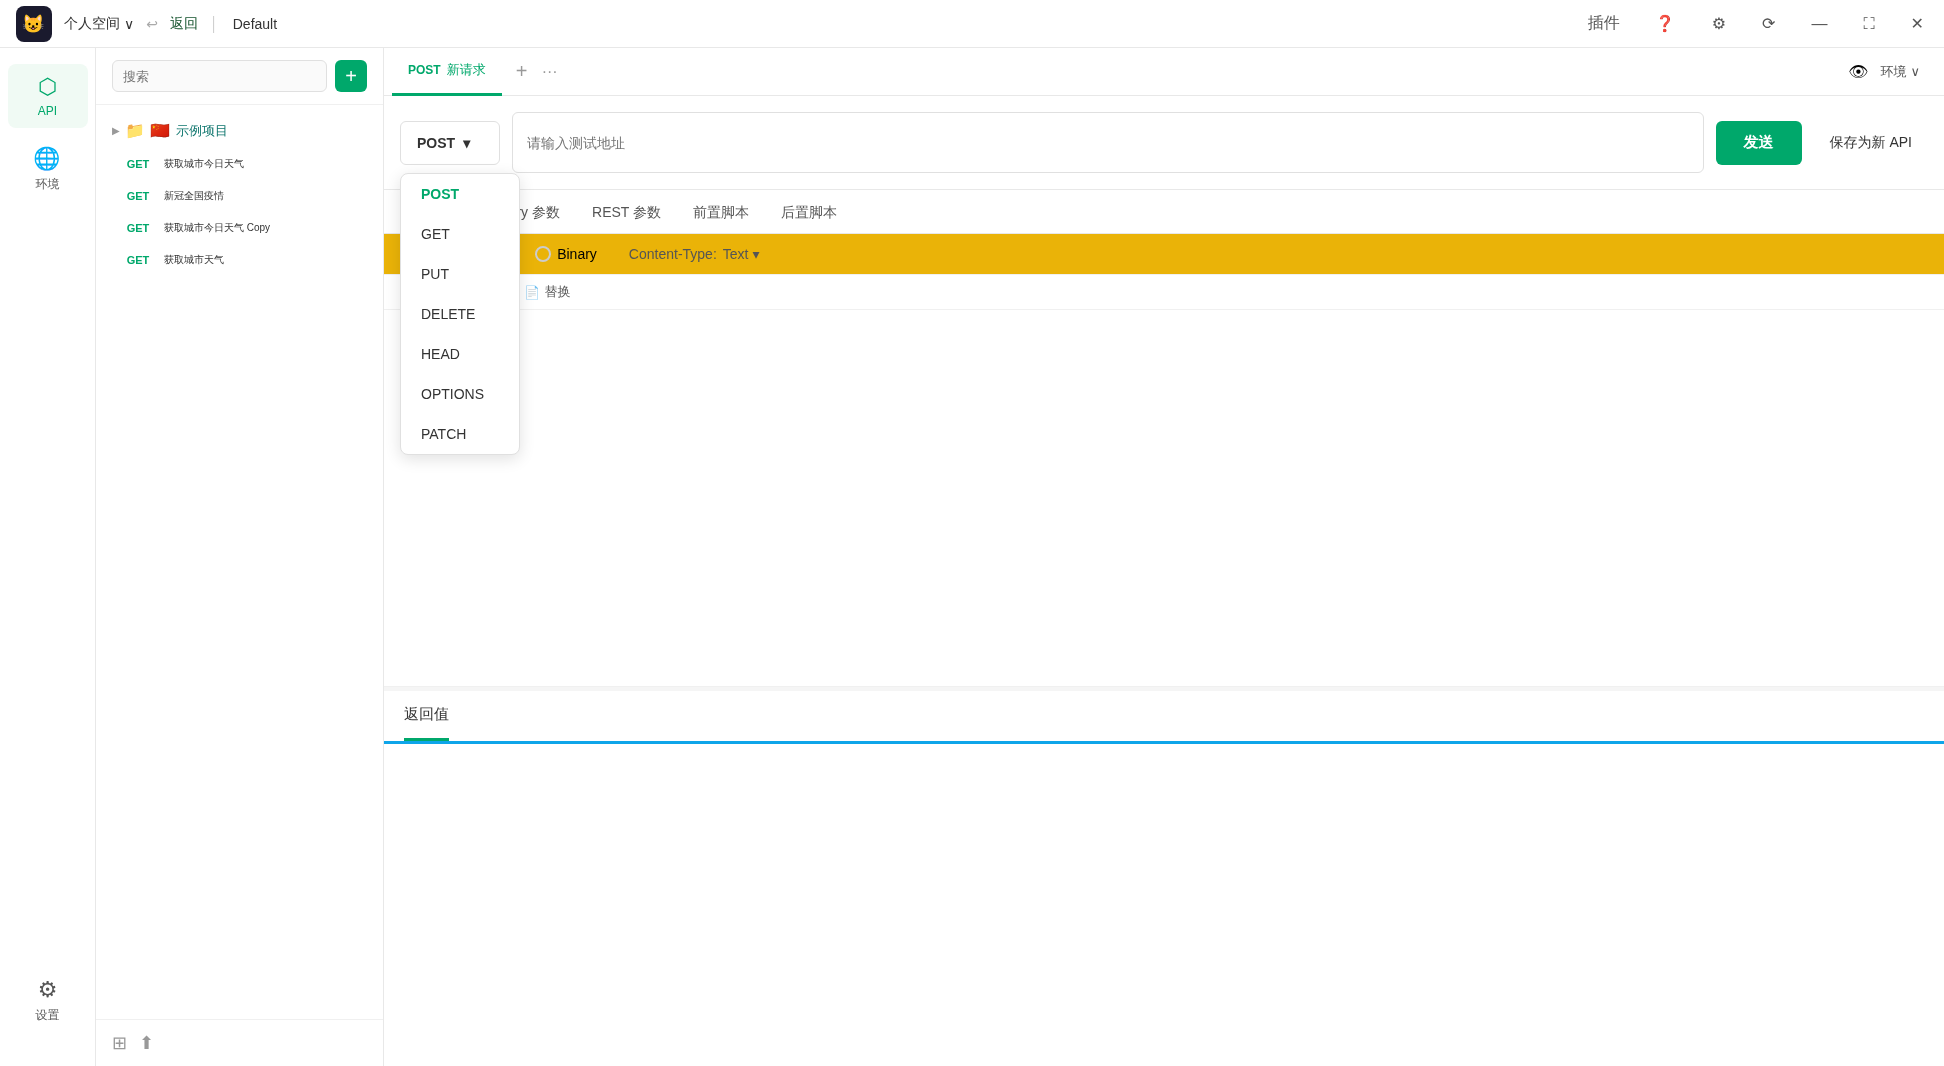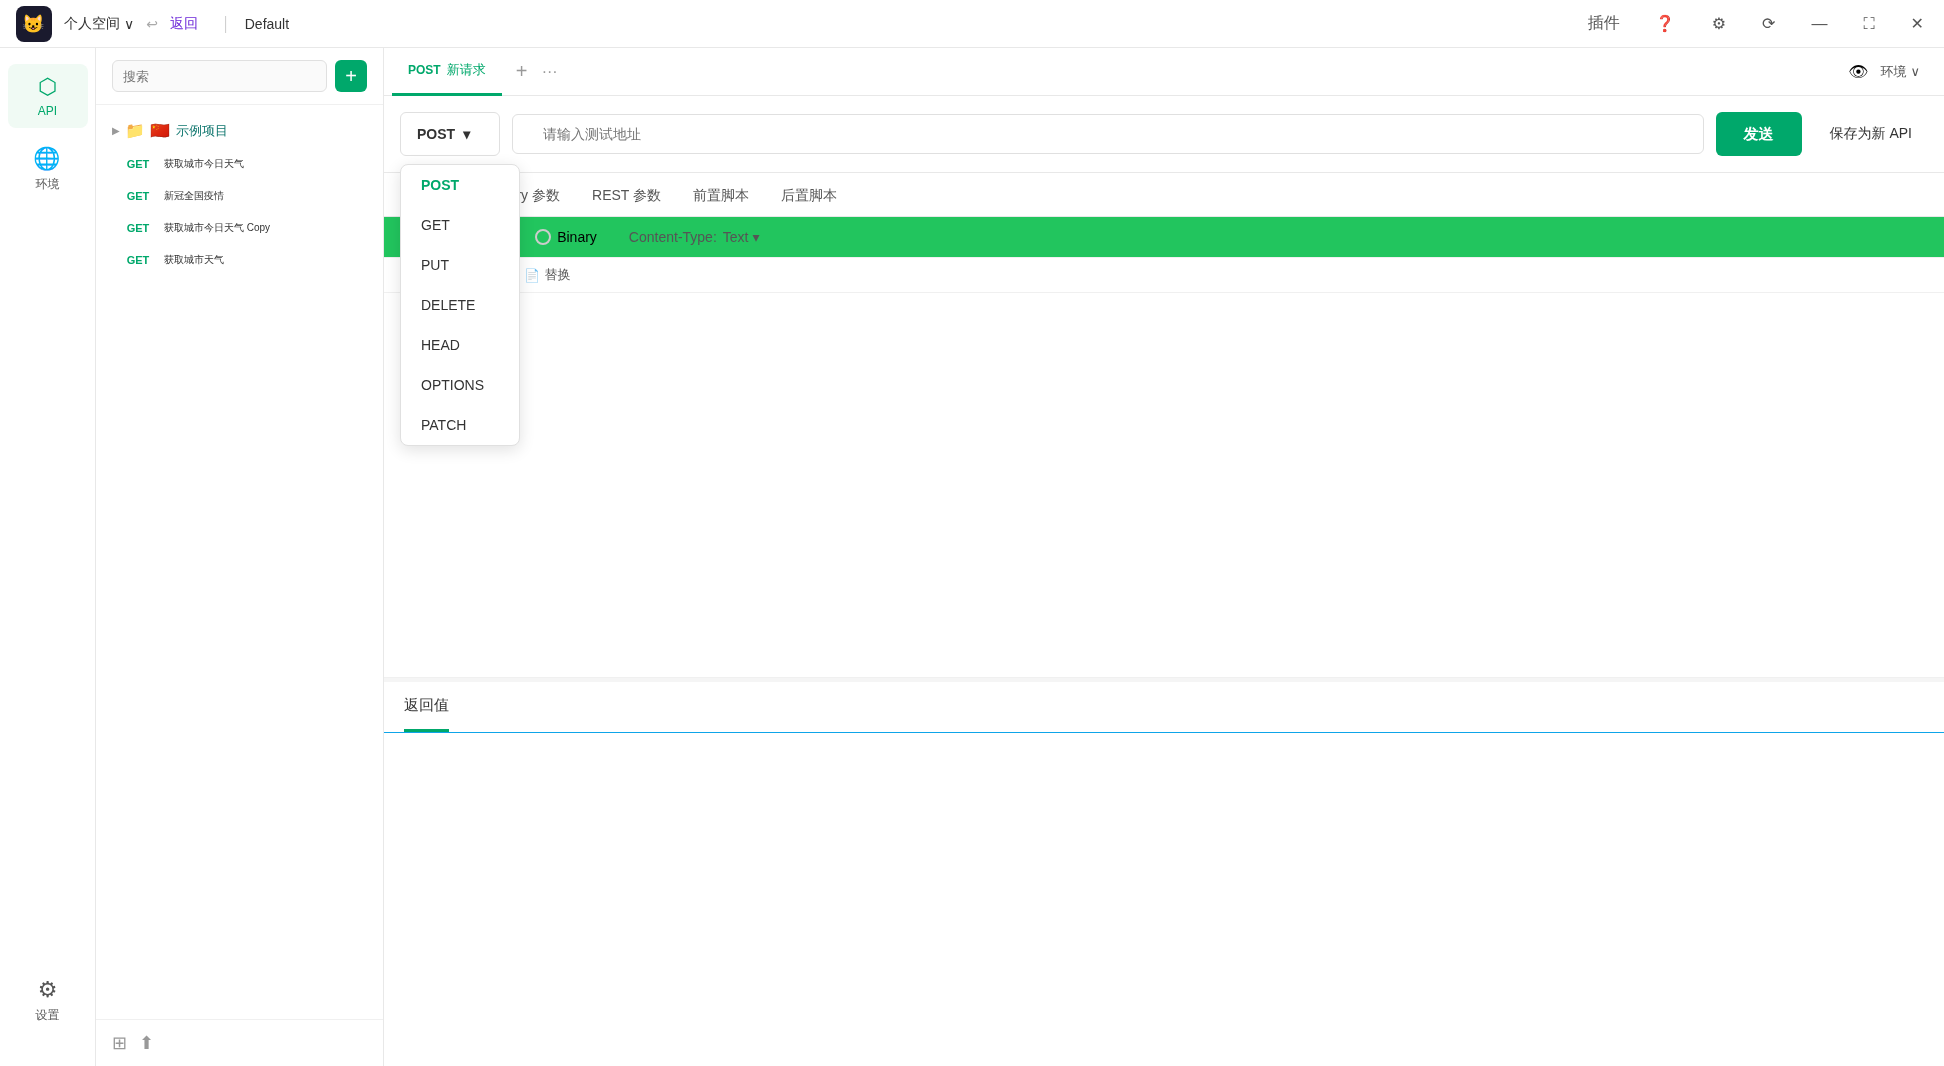--- a/index.html
+++ b/index.html
@@ -55,69 +55,69 @@
     .tab-add { width: 32px; height: 32px; border: none; background: none; font-size: 20px; color: #999; cursor: pointer; display: flex; align-items: center; justify-content: center; }
     .tab-more { background: none; border: none; color: #999; cursor: pointer; font-size: 16px; }
     .tabs-right { margin-left: auto; display: flex; align-items: center; gap: 12px; padding-right: 16px; }
     .tabs-env { display: flex; align-items: center; gap: 4px; color: #555; font-size: 13px; cursor: pointer; }
 
     
     .request-area { background: #fff; margin: 0; padding: 16px; border-bottom: 1px solid #e8e8e8; position: relative; }
     .url-bar { display: flex; align-items: center; gap: 12px; }
     .method-selector { position: relative; }
     .method-btn { height: 44px; padding: 0 16px; border: 1px solid #e0e0e0; border-radius: 6px; background: #fff; font-size: 14px; font-weight: 600; color: #333; cursor: pointer; display: flex; align-items: center; gap: 8px; min-width: 100px; }
-    .url-input { flex: 1; height: 40px; border: 1px solid #e0e0e0; border-radius: 6px; padding: 0 30px; font-size: 14px; color: #999; outline: none; background: #fff; }
+    .url-input { flex: 1; height: 61px; border: 1px solid #e0e0e0; border-radius: 6px; padding: 0 14px; font-size: 14px; color: #999; outline: none; background: #fff; }
     .send-btn { height: 44px; padding: 0 28px; background: #00a86b; color: white; border: none; border-radius: 6px; font-size: 15px; font-weight: 600; cursor: pointer; }
     .save-btn { height: 44px; padding: 0 16px; background: none; border: none; color: #333; font-size: 14px; cursor: pointer; white-space: nowrap; }
 
     
     .dropdown-menu { position: absolute; top: 52px; left: 0; background: #fff; border: 1px solid #e0e0e0; border-radius: 8px; box-shadow: 0 4px 16px rgba(0,0,0,0.12); z-index: 100; min-width: 120px; overflow: hidden; }
     .dropdown-item { padding: 12px 20px; font-size: 14px; color: #333; cursor: pointer; }
     .dropdown-item.selected { color: #00a86b; font-weight: 600; }
 
     
     .sub-tabs { display: flex; align-items: center; gap: 0; padding: 0 16px; background: #fff; border-bottom: 1px solid #e8e8e8; height: 44px; }
     .sub-tab { padding: 0 16px; height: 44px; line-height: 44px; font-size: 14px; color: #555; cursor: pointer; border-bottom: 2px solid transparent; }
     .sub-tab.active { color: #333; font-weight: 500; border-bottom-color: #333; }
 
     
-    .body-options { display: flex; align-items: center; gap: 16px; padding: 12px 16px; background: #22c55e; border-bottom: 1px solid #f0f0f0; }
+    .body-options { display: flex; align-items: center; gap: 16px; padding: 12px 16px; background: #eab308; border-bottom: 1px solid #f0f0f0; }
     .radio-option { display: flex; align-items: center; gap: 6px; cursor: pointer; font-size: 14px; }
     .radio-dot { width: 16px; height: 16px; border-radius: 50%; border: 2px solid #ccc; display: flex; align-items: center; justify-content: center; }
     .radio-dot.checked { border-color: #00a86b; }
     .radio-dot.checked::after { content: ''; width: 8px; height: 8px; background: #00a86b; border-radius: 50%; }
     .content-type { display: flex; align-items: center; gap: 6px; margin-left: 16px; font-size: 14px; color: #555; }
     .content-type-val { display: flex; align-items: center; gap: 4px; cursor: pointer; }
 
     
     .editor-toolbar { display: flex; align-items: center; gap: 16px; padding: 8px 16px; background: #fff; border-bottom: 1px solid #f0f0f0; }
     .toolbar-action { display: flex; align-items: center; gap: 4px; font-size: 13px; color: #555; cursor: pointer; }
 
     
     .editor-area { background: #fff; flex: 1; min-height: 60px; }
     .return-empty { flex: 1; display: flex; flex-direction: column; align-items: center; justify-content: center; gap: 24px; color: #bbb; }
 
     .return-section-wrapper { background: #fff; margin-top: 4px; flex: 1; display: flex; flex-direction: column; overflow: hidden; }
-    .return-header-bar { display: flex; padding: 0 20px; border-bottom: 1px solid #0ea5e9; }
+    .return-header-bar { display: flex; padding: 0 20px; border-bottom: 3px solid #0ea5e9; }
     .return-tab { padding: 14px 0; font-size: 15px; color: #333; font-weight: 500; border-bottom: 3px solid #00a86b; cursor: pointer; }
   </style>
 </head>
 <body>
 
 <div class="titlebar">
   <div class="titlebar-logo">
     <span>😺</span>
   </div>
   <div class="titlebar-nav">
     <span class="space">
       <span>个人空间</span>
       <span>∨</span>
     </span>
     <span style="margin:0 4px; color:#aaa;">↩</span>
-    <span style="color:#6d28d9;margin-right:16px;">返回</span>
+    <span style="color:#14532d;margin-right:4px;">返回</span>
     <span style="color:#ccc;">│</span>
     <span style="margin-left:6px;">Default</span>
   </div>
   <div class="titlebar-actions">
     <span class="icon-btn">插件</span>
     <span class="icon-btn">❓</span>
     <span class="icon-btn">⚙</span>
     <span class="icon-btn">⟳</span>
     <span class="icon-btn">—</span>
     <span class="icon-btn">⛶</span>

